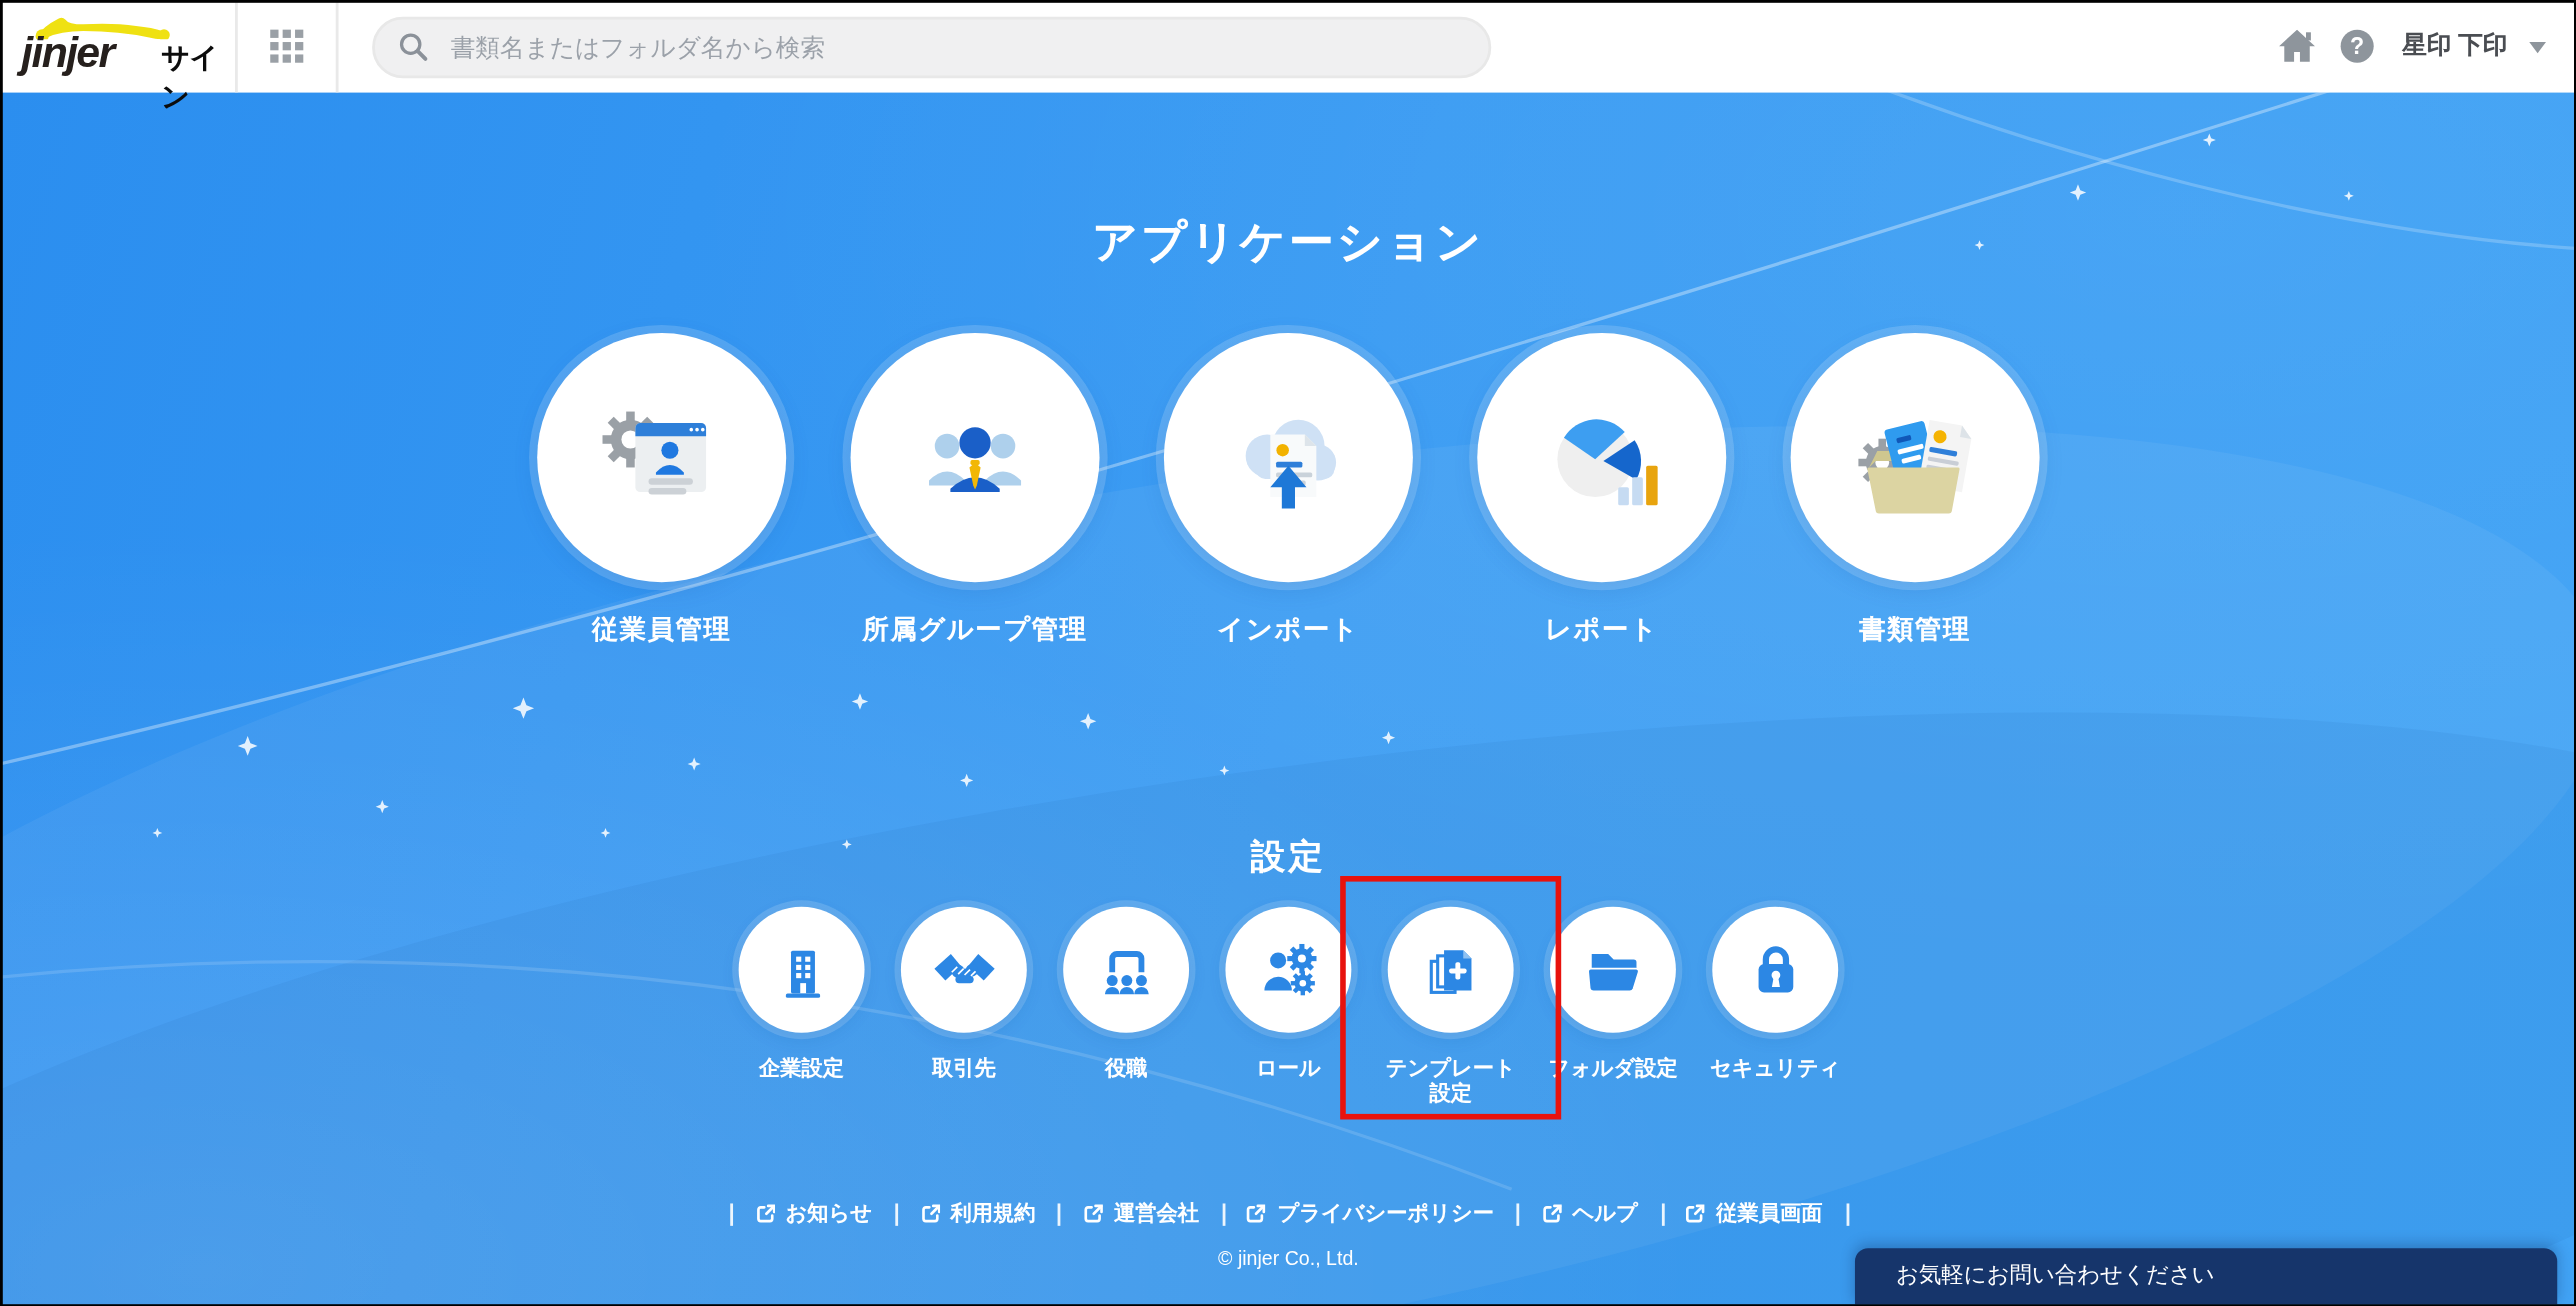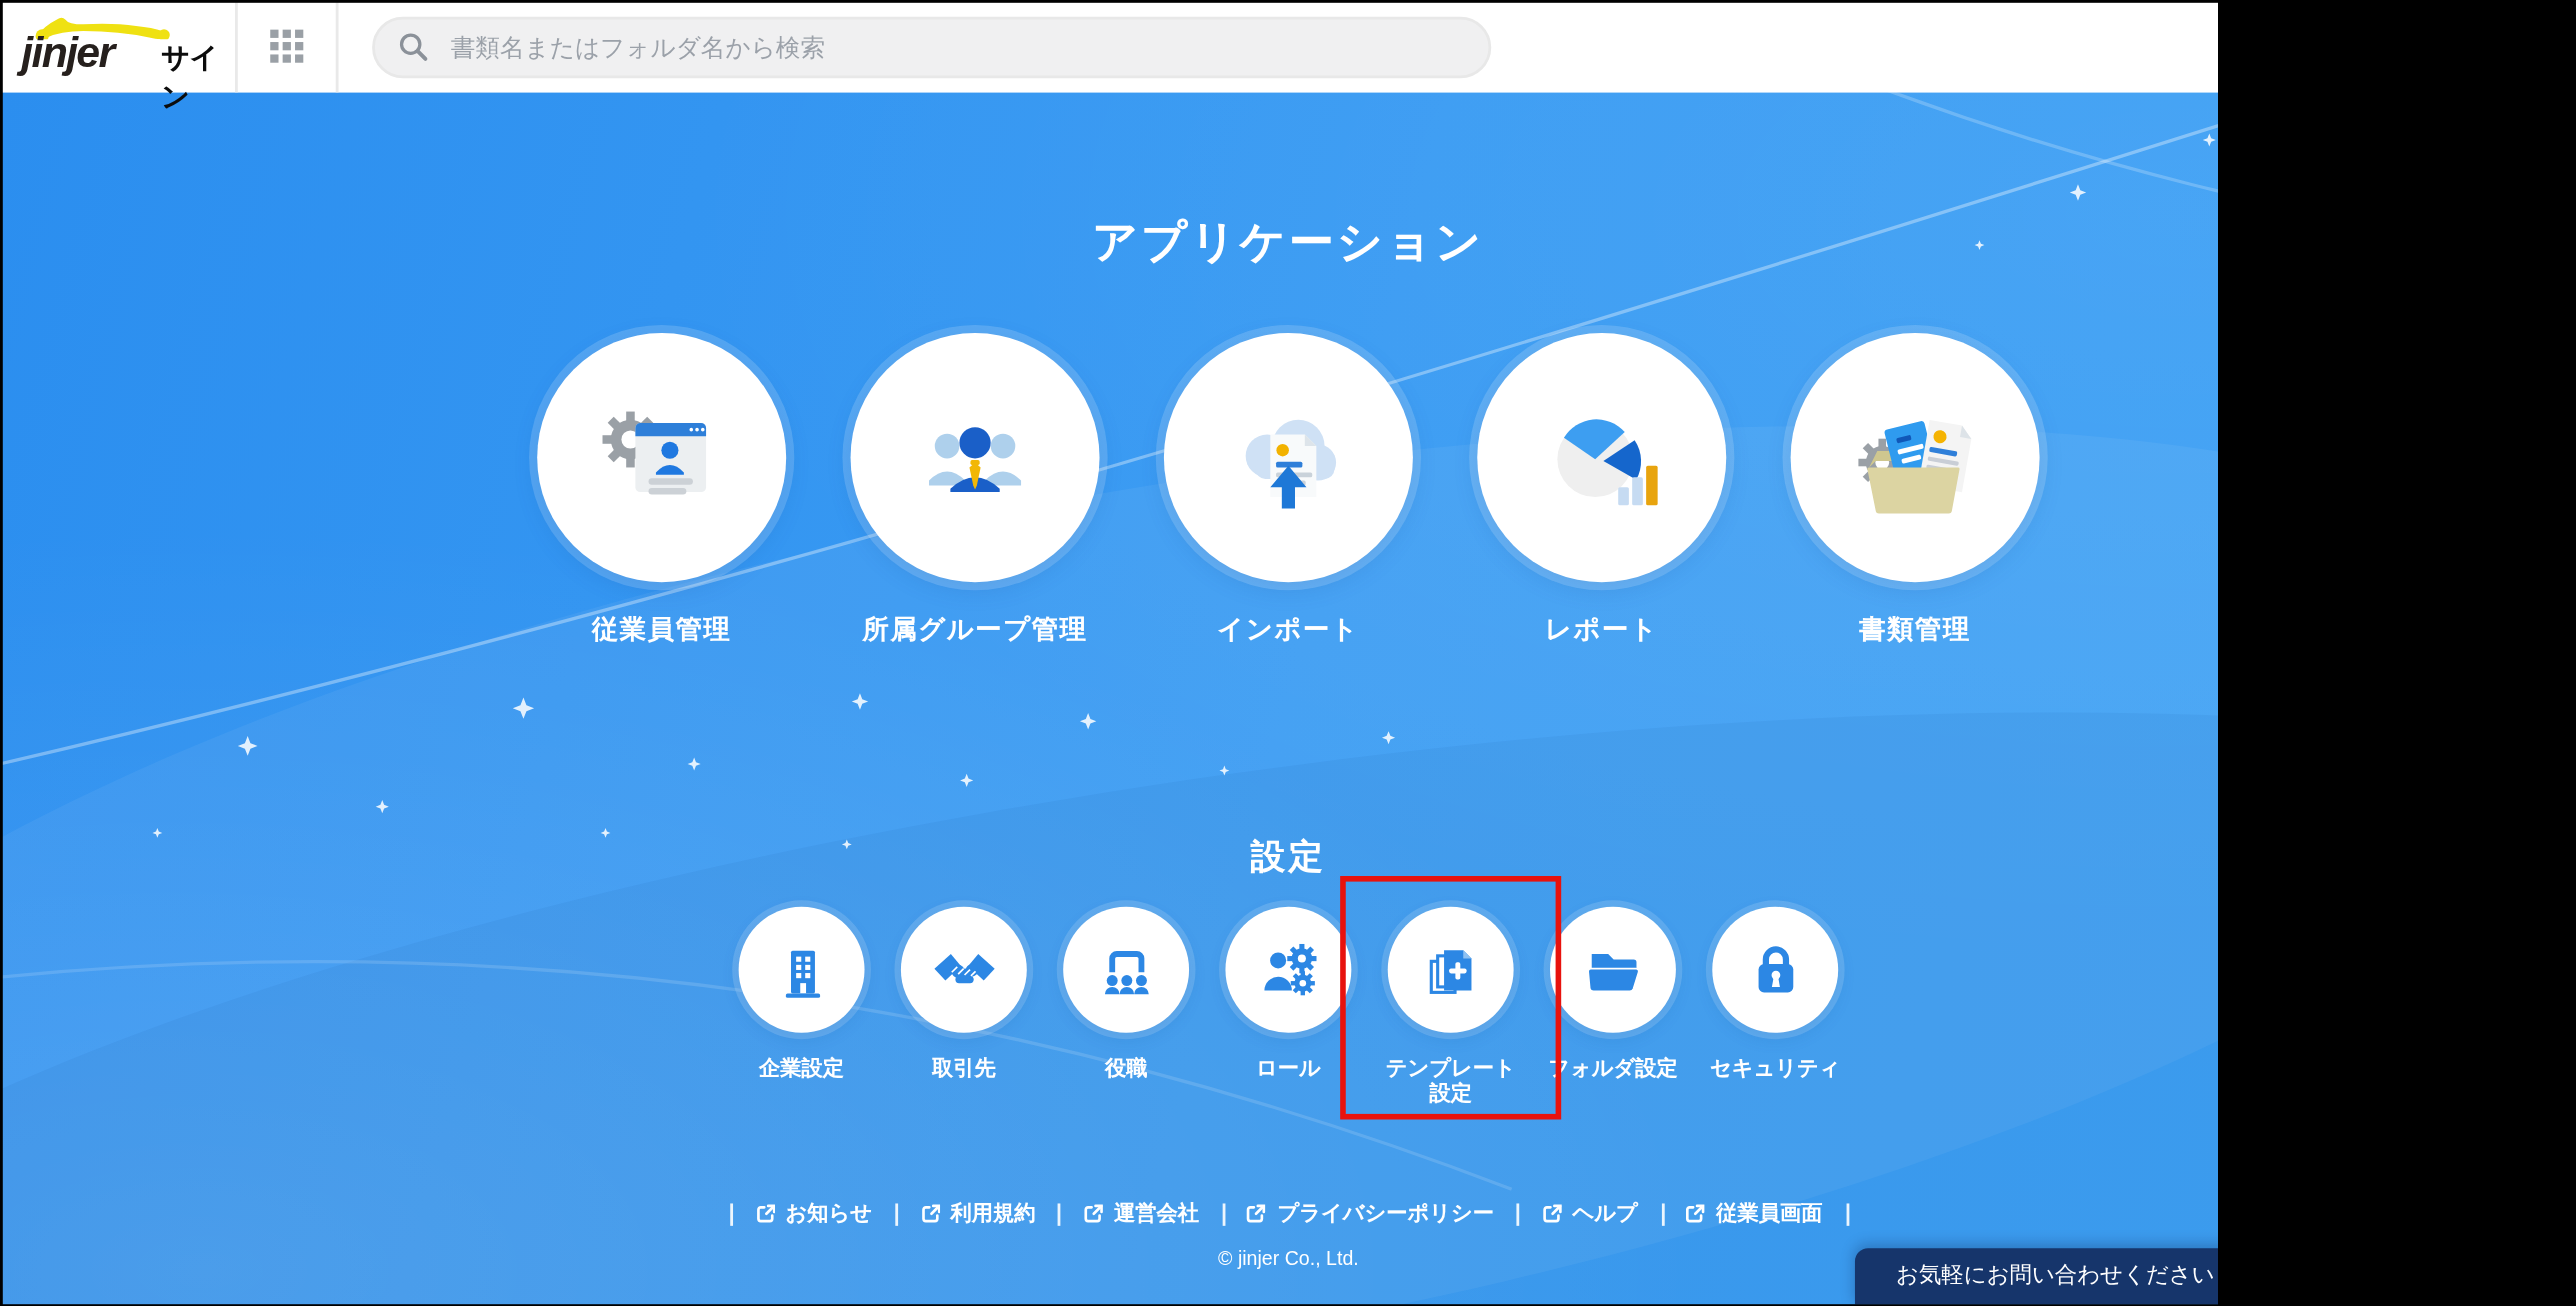--- a/index.html
+++ b/index.html
@@ -1,17 +1,17 @@
 <!DOCTYPE html>
 <html style="font-size:9.4px"><head>
 <meta charset="utf-8">
 <style>
   html,body{margin:0;padding:0;background:#000;}
   *{box-sizing:border-box;font-family:"Liberation Sans","DejaVu Sans",sans-serif;}
-  .scale-wrap{width:2218px;height:1306px;overflow:hidden;}
+  .scale-wrap{width:2576px;height:1306px;overflow:hidden;}
   .screen{width:921px;height:467px;position:relative;overflow:hidden;background:#fff;
           transform:scale(2.79783,2.79874);transform-origin:0 0;}
   .frame-border{position:absolute;inset:0;border:1.2px solid #000;z-index:60;pointer-events:none;}
 
   
   .header{position:absolute;top:0;left:0;right:0;height:33px;background:#fff;z-index:10;display:flex;align-items:center;}
   .logo{position:relative;margin-left:7.6px;width:76px;height:27px;flex:0 0 auto;cursor:pointer;}
   .logo-swoosh{position:absolute;left:4.7px;top:0.6px;}
   .logo-jinjer{position:absolute;left:0;top:7px;font-size:15.3px;font-weight:bold;font-style:italic;
                letter-spacing:-0.6px;color:#26201d;}

